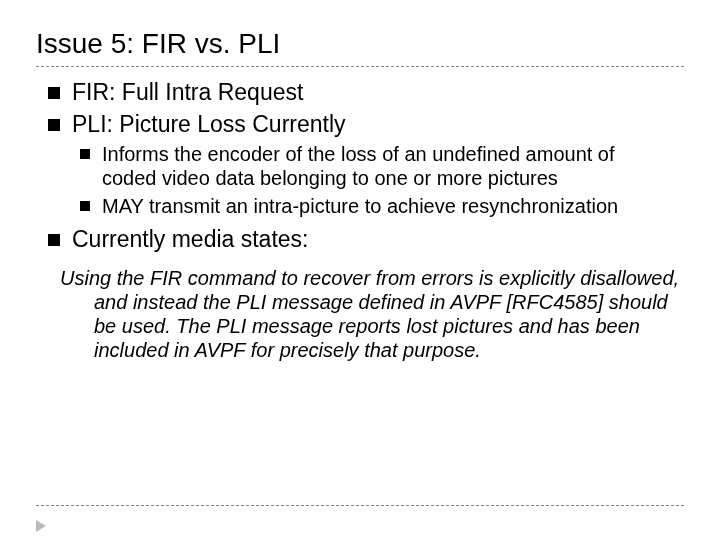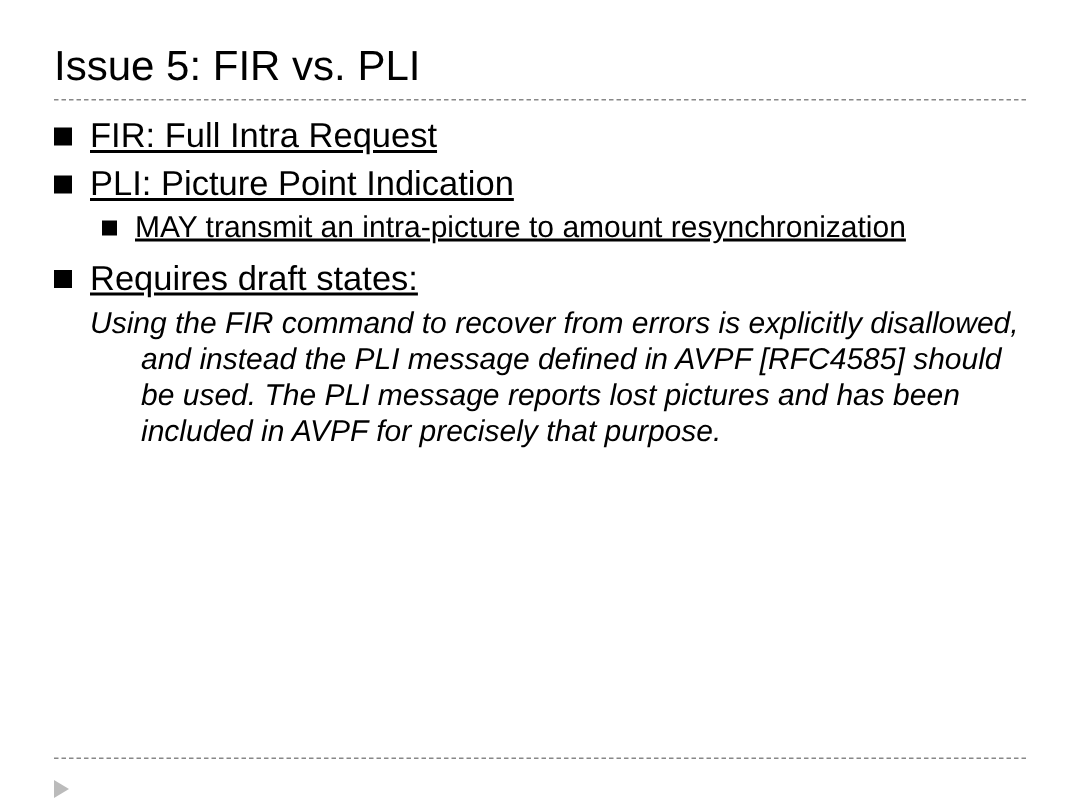--- a/index.html
+++ b/index.html
@@ -26,24 +26,23 @@
     margin: 0 0 6px 0;
     font-weight: normal;
     color: #000;
   }
   .hr {
     border: 0;
     border-top: 1px dashed #888;
     margin: 0 0 10px 0;
   }
   .top-list {
-    margin: 0;
+    margin: 12px;
     padding: 0;
     list-style: none;
-    text-decoration: underline;
   }
   .top-item {
     position: relative;
     padding-left: 24px;
     font-size: 23px;
     line-height: 1.2;
     margin-bottom: 4px;
   }
   .top-item::before {
     content: "";
@@ -112,27 +111,28 @@
 
 <div class="slide">
   <h1 class="title">Issue 5: FIR vs. PLI</h1>
   <hr class="hr">
 
   <ul class="top-list">
     <li class="top-item">
       <span>FIR:  Full Intra Request</span>
     </li>
     <li class="top-item">
-      <span>PLI:  Picture Point Indication</span>
+      <span>PLI:  Picture Loss Currently</span>
       <ul class="sub-list">
-        <li class="sub-item">MAY transmit an intra-picture to amount resynchronization</li>
+        <li class="sub-item">Informs the encoder of the loss of an undefined amount of coded video data belonging to one or more pictures</li>
+        <li class="sub-item">MAY transmit an intra-picture to achieve resynchronization</li>
       </ul>
     </li>
     <li class="top-item">
-      <span>Requires draft states:</span>
+      <span>Currently media states:</span>
     </li>
   </ul>
 
   <div class="quote-block">
     <span class="indent">Using the FIR command to recover from errors is explicitly disallowed, and instead the PLI message defined in AVPF [RFC4585] should be used.  The PLI message reports lost pictures and has been included in AVPF for precisely that purpose.</span>
   </div>
 
   <hr class="footer-hr">
   <div class="arrow"></div>
 </div>

